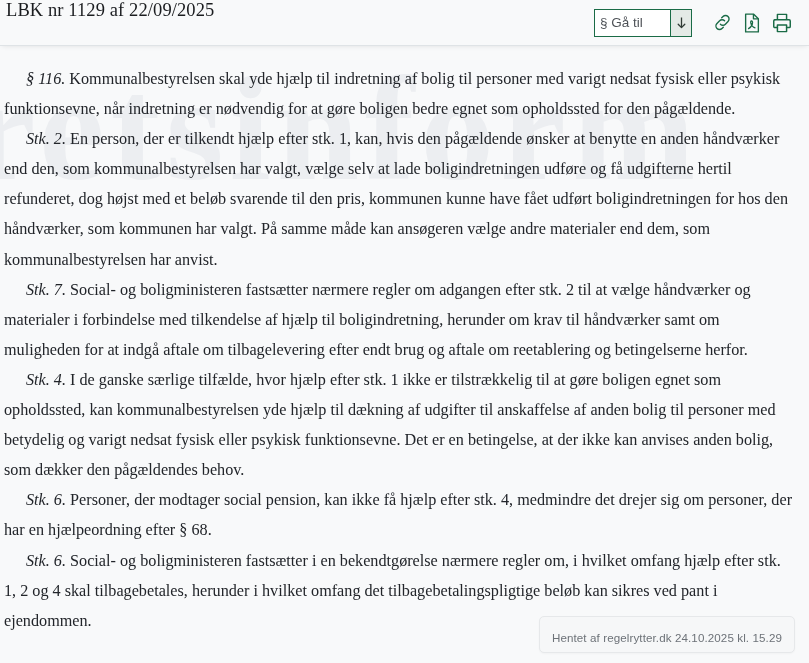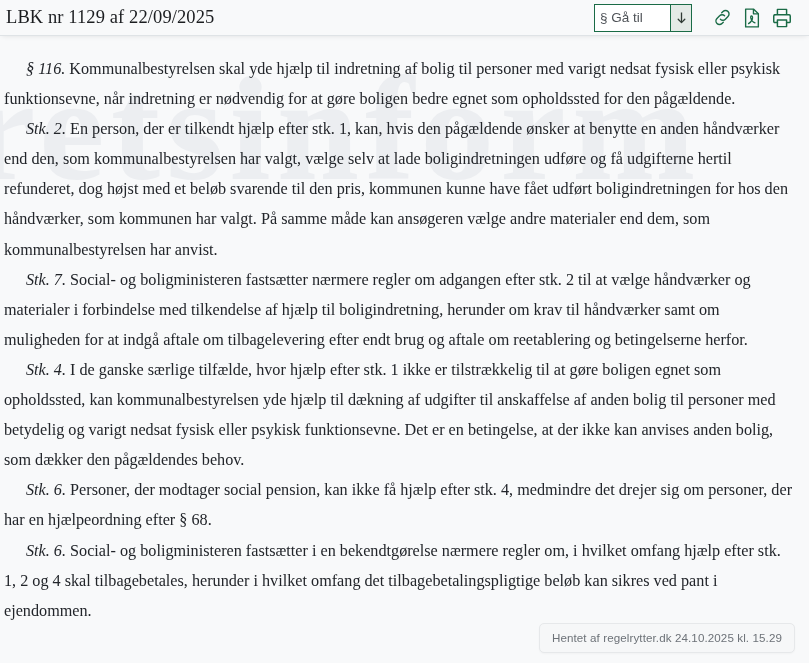--- a/index.html
+++ b/index.html
@@ -38,25 +38,24 @@
     color: #eceef1;
     white-space: nowrap;
     line-height: 1.05;
   }
   .watermark-text.row2 { top: 160px; left: 10px; }
 
   
   .header {
     position: relative;
     z-index: 5;
-    height: 36px;
+    height: 46px;
     background: #f8f9fa;
     border-bottom: 1px solid #dfe3e6;
     display: flex;
-    align-items: center;
     padding: 0 13px 0 2px;
     box-shadow: 0 2px 5px -2px rgba(0,0,0,0.10);
   }
   .doc-title {
     font-family: "Liberation Serif", serif;
     font-size: 18.5px;
     color: #1b1d20;
     letter-spacing: 0.1px;
     white-space: nowrap;
     padding-left: 4px;
@@ -133,21 +132,21 @@
 
   
   .footer-badge {
     position: absolute;
     right: 14px;
     bottom: 10px;
     z-index: 6;
     background: #f6f7f8;
     border: 1px solid #e6e8ea;
     border-radius: 5px;
-    padding: 7px 12px 8px 12px;
+    padding: 14px 12px 8px 12px;
     font-family: "Liberation Sans", sans-serif;
     font-size: 11.6px;
     color: #6d7278;
     letter-spacing: 0.1px;
     white-space: nowrap;
     box-shadow: 0 1px 2px rgba(0,0,0,0.03);
   }
 </style>
 </head>
 <body>

